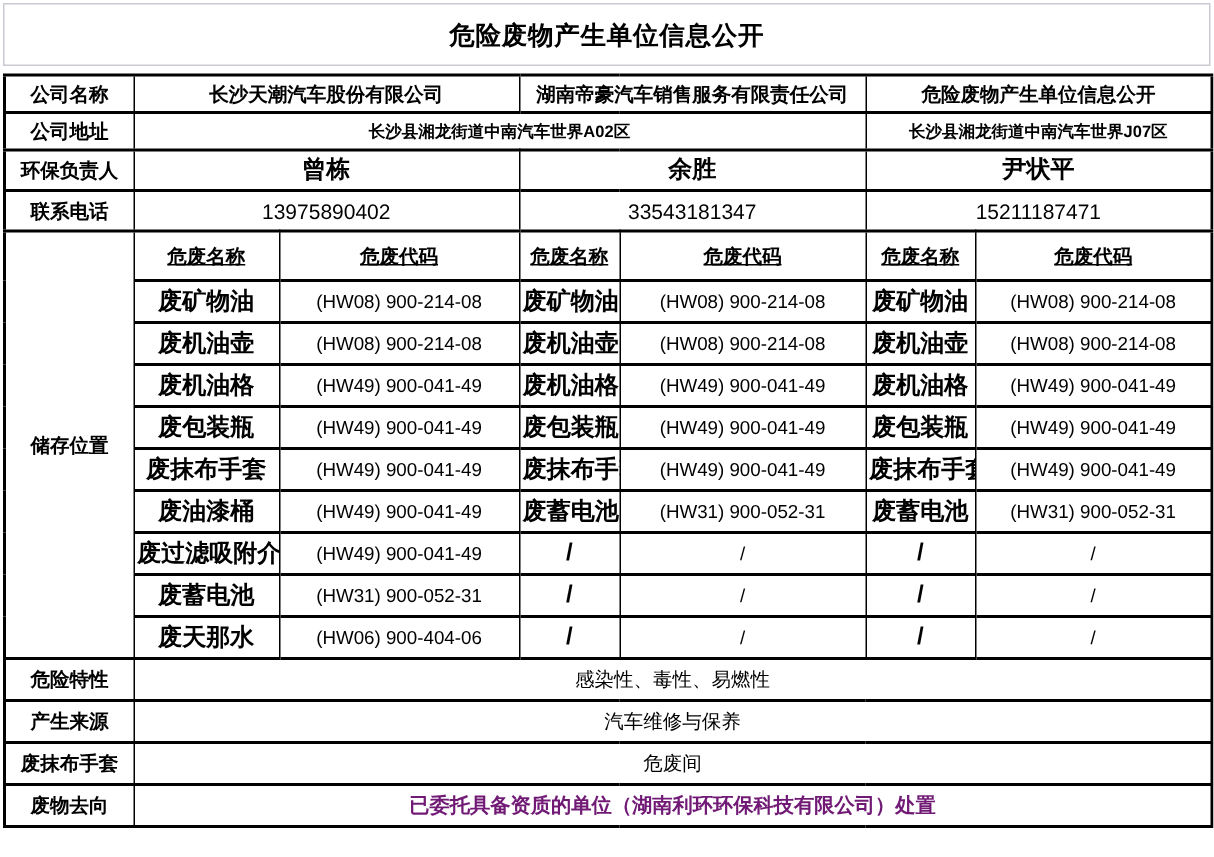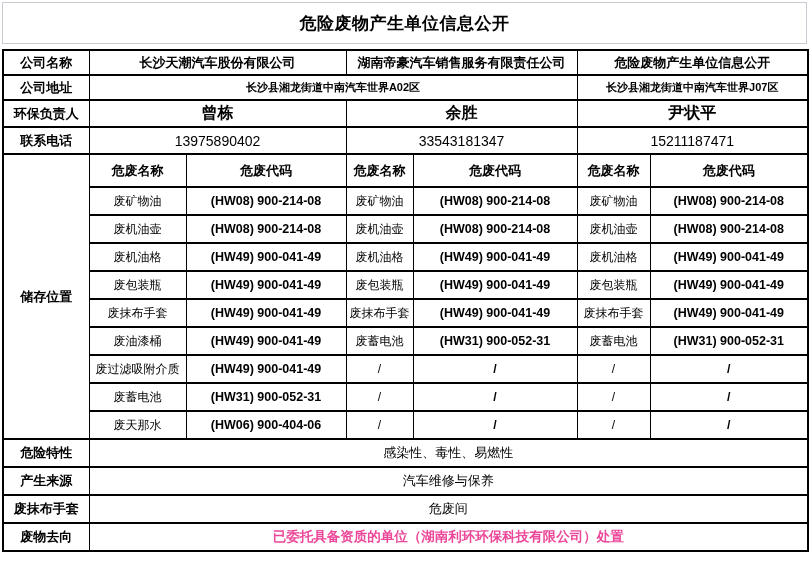--- a/index.html
+++ b/index.html
@@ -44,25 +44,25 @@
   }
   tr.h25 { height: 25px; }
   tr.h27 { height: 27px; }
   tr.h33 { height: 33px; }
   tr.h28 { height: 28px; }
   .lbl  { font-weight: bold; font-size: 13px; margin-top: 24px; }
   .co   { font-weight: bold; font-size: 13px; margin-top: 44px; }
   .addr { font-weight: bold; font-size: 11px; }
   .mgr  { font-weight: bold; font-size: 16px; }
   .phone{ font-weight: normal; font-size: 14px; }
-  .hdr  { font-weight: bold; font-size: 13px; }
-  .wn   { font-size: 12px; font-weight: normal; }
-  .wc   { font-size: 12.5px; font-weight: bold; }
+  .hdr  { font-weight: bold; font-size: 13px; text-decoration: underline; }
+  .wn   { font-size: 16px; font-weight: bold; }
+  .wc   { font-size: 12.5px; font-weight: normal; }
   .val  { font-size: 13px; font-weight: normal; }
-  .dest { font-size: 13.5px; font-weight: bold; color: #ec4899; }
+  .dest { font-size: 13.5px; font-weight: bold; color: #701a75; }
 </style>
 </head>
 <body>
 
 <div class="title-box">危险废物产生单位信息公开</div>
 
 <table class="main">
   <colgroup>
     <col style="width:86px">
     <col style="width:97px">

